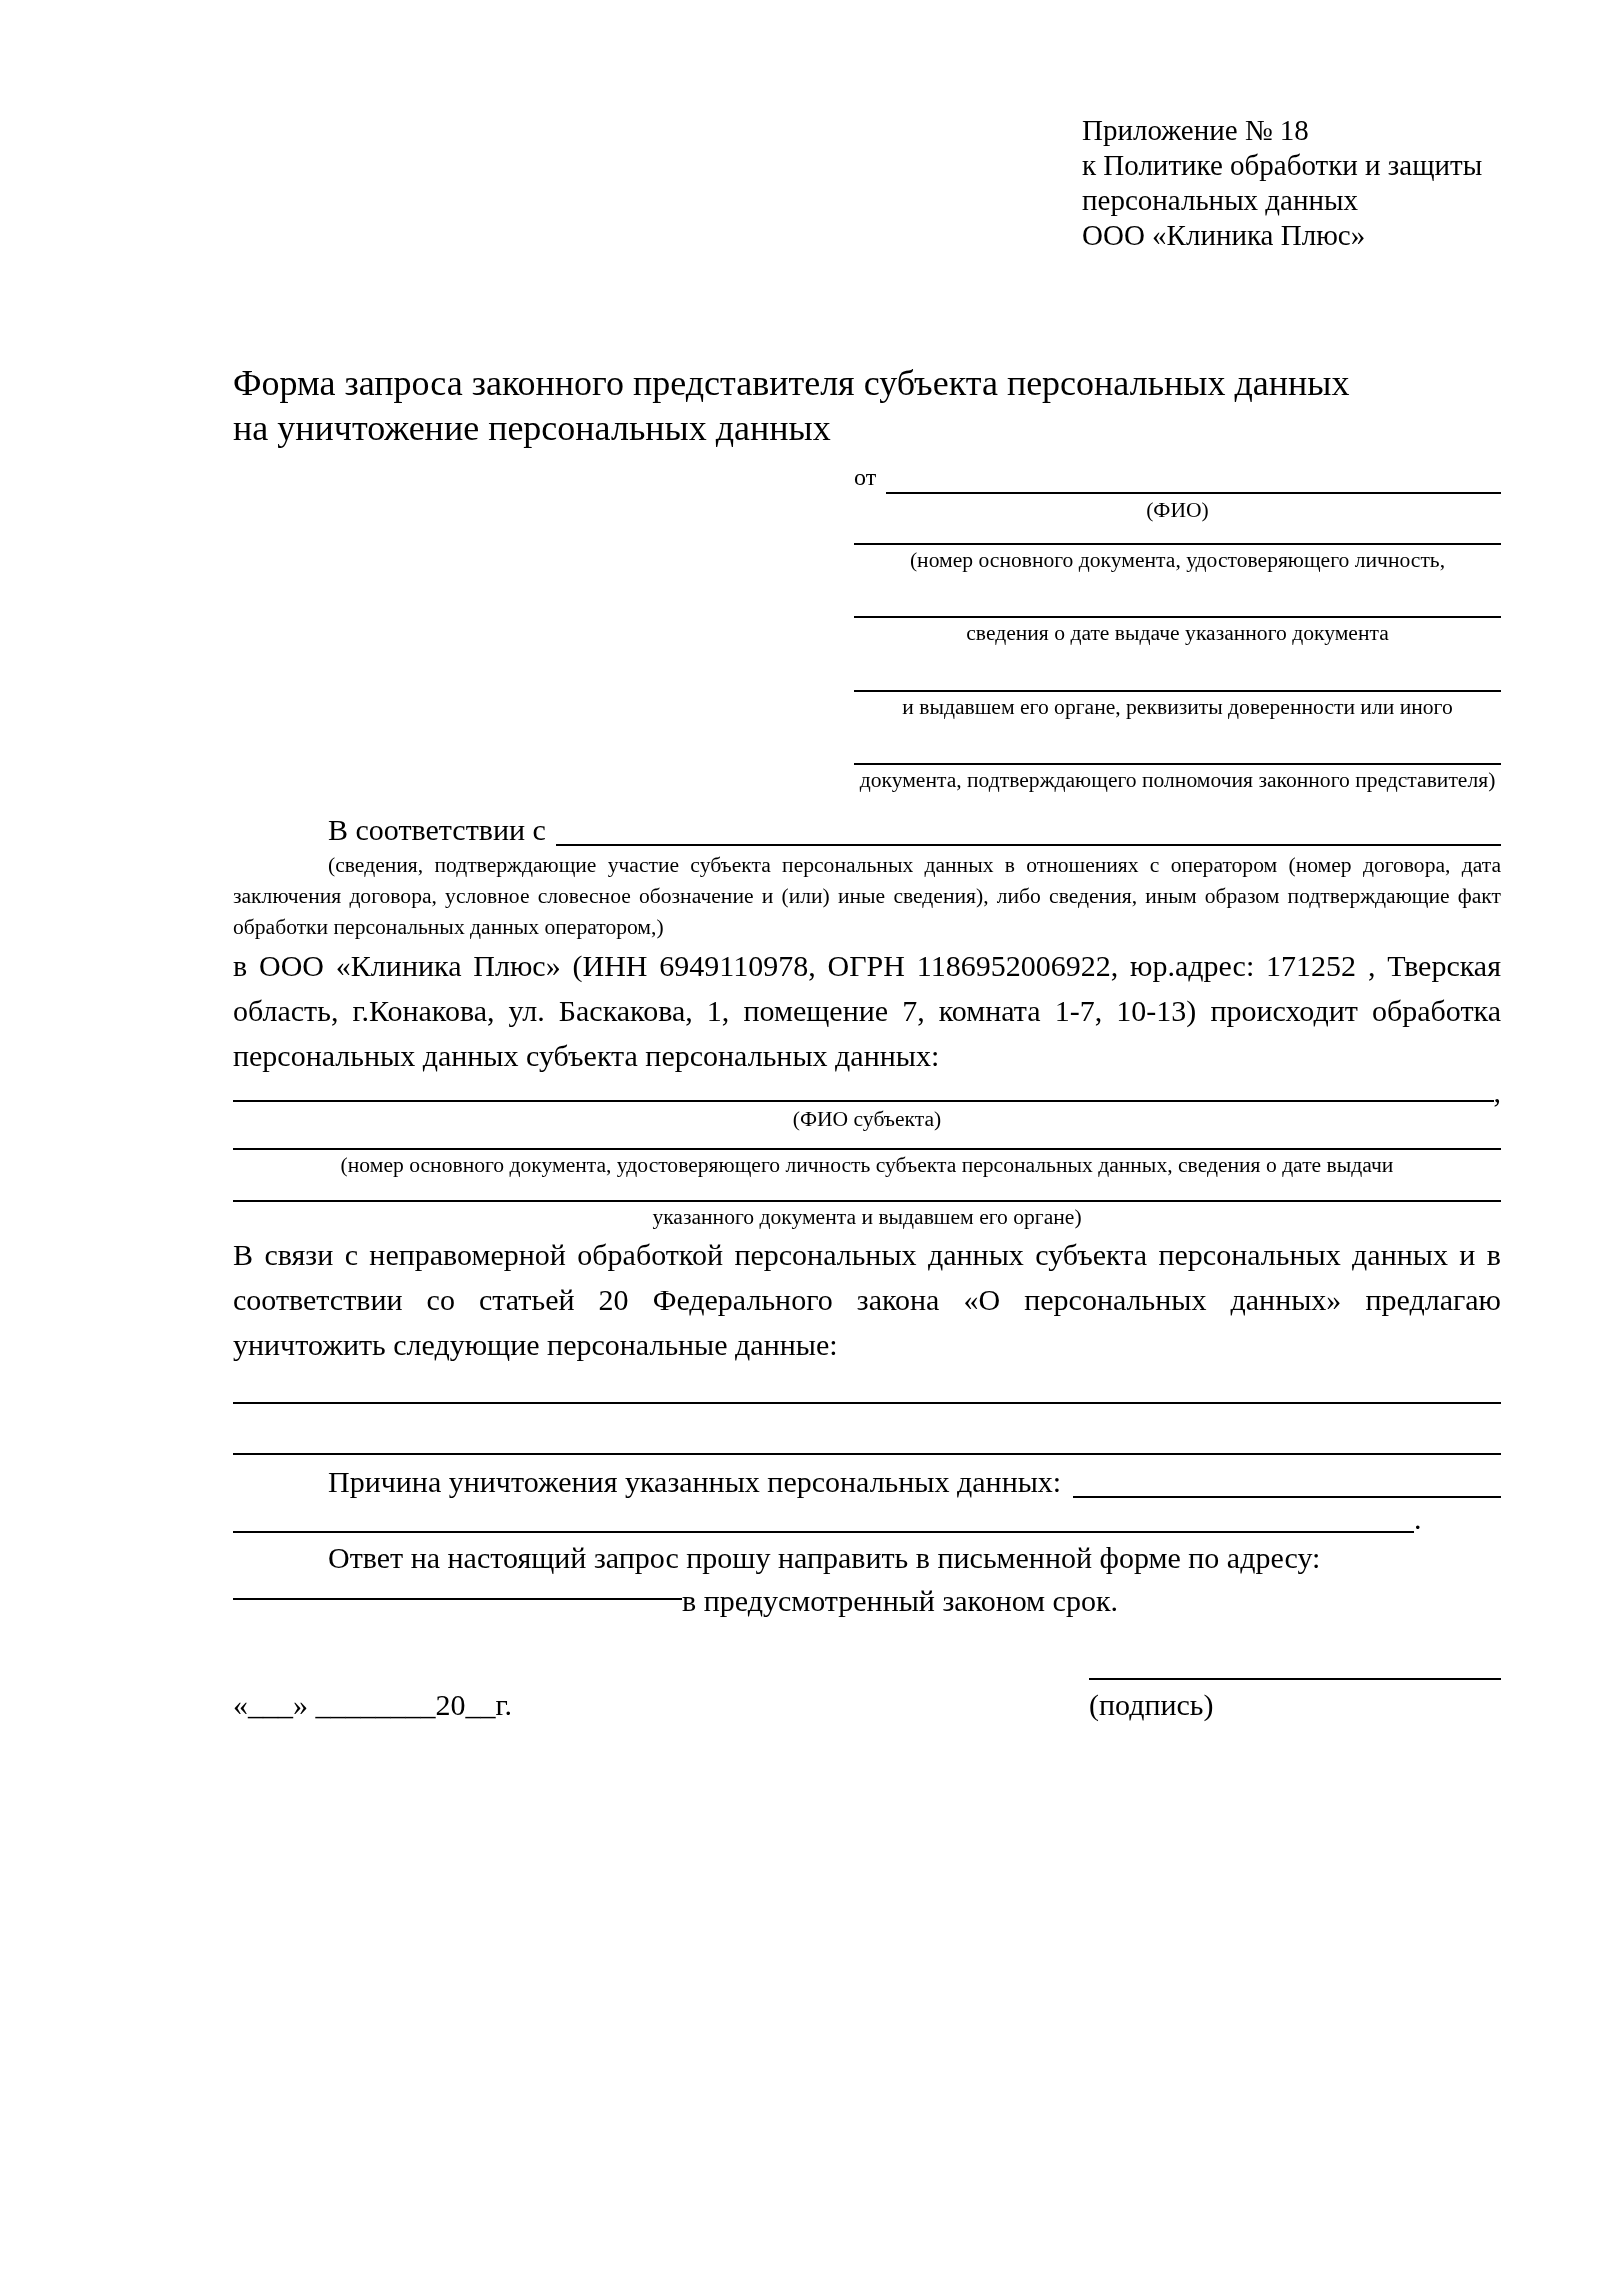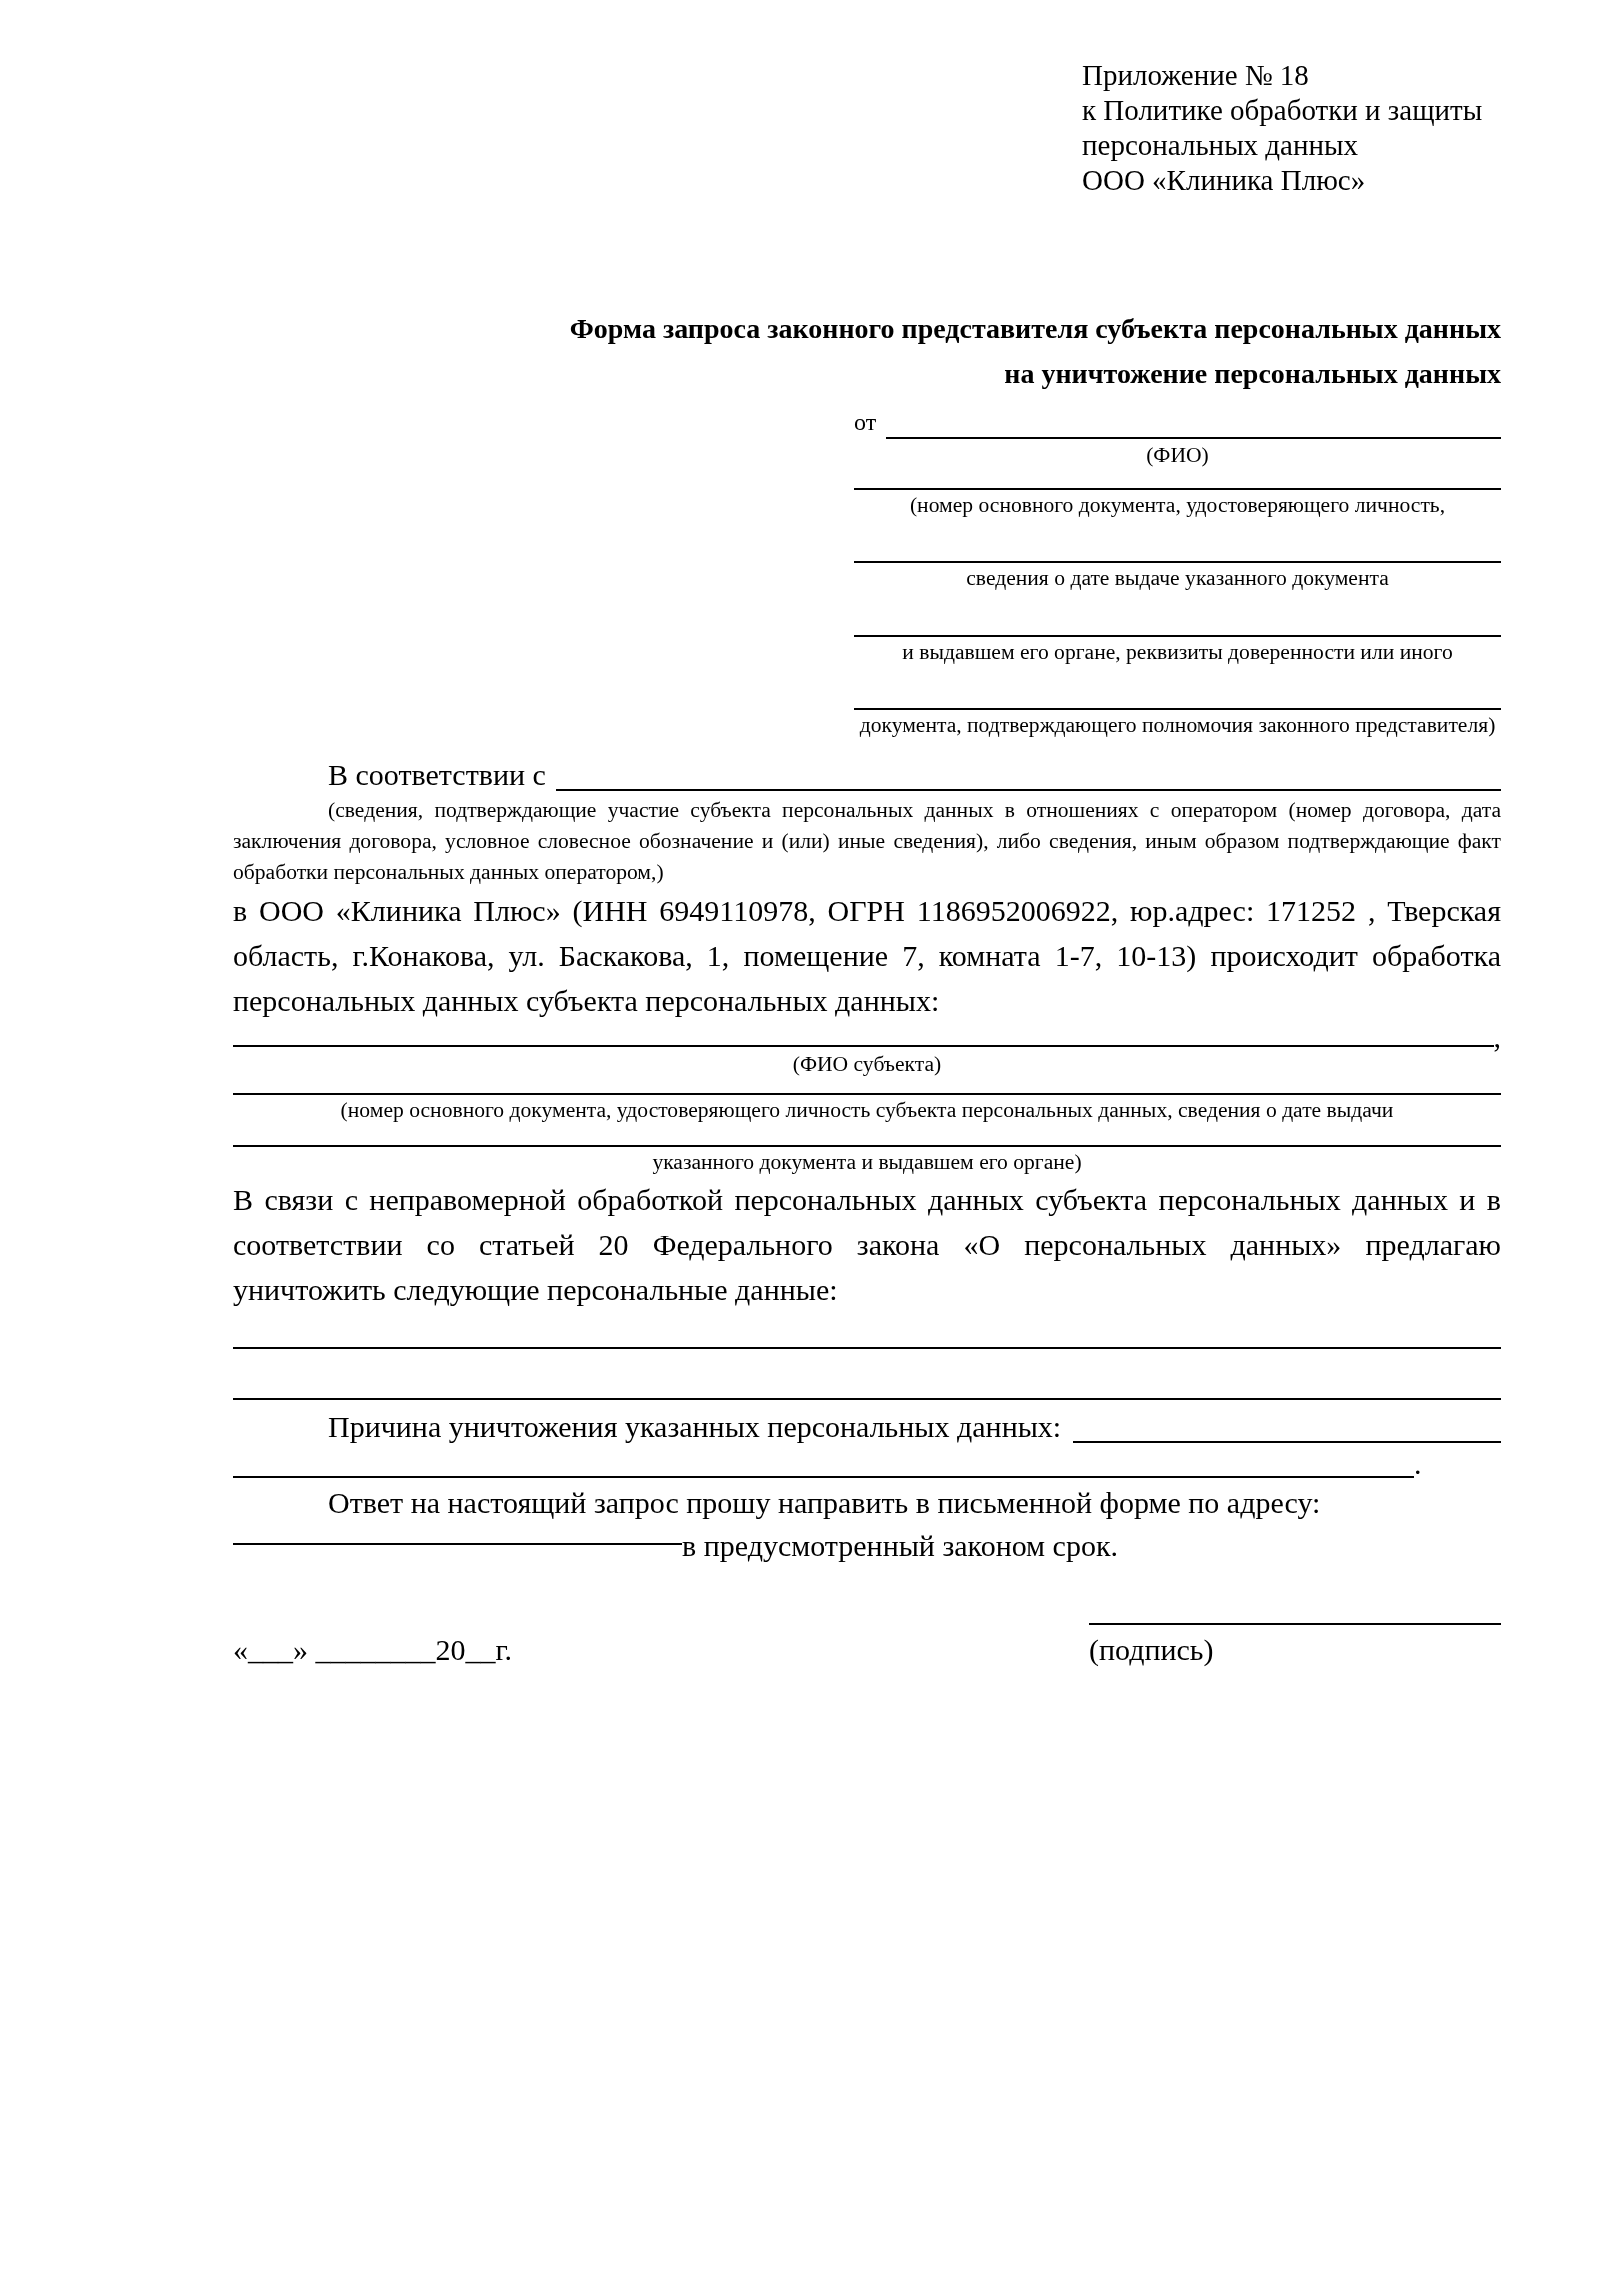--- a/index.html
+++ b/index.html
@@ -5,37 +5,37 @@
   html, body { margin: 0; padding: 0; background: #e8e8e8; }
   .page {
     position: relative;
     width: 1621px;
     height: 2293px;
     margin: 0 auto;
     background: #ffffff;
     color: #000000;
     font-family: "Liberation Serif", "DejaVu Serif", serif;
     box-sizing: border-box;
-    padding: 58px 120px 0 233px;
+    padding: 113px 120px 0 233px;
     overflow: hidden;
   }
   
   .header-block {
     margin-left: 849px;
     font-size: 29px;
     line-height: 35px;
     white-space: nowrap;
   }
   
   .doc-title {
     margin: 108px 0 0 0;
-    font-size: 28px;
-    font-weight: bold;
+    font-size: 36px;
+    font-weight: normal;
     line-height: 45px;
-    text-align: right;
+    text-align: left;
   }
   
   .recipient { margin-left: 621px; margin-top: 5.9px; width: 647px; }
   .recipient .to { font-size: 30px; line-height: 41px; }
   .from-row { display: flex; align-items: flex-end; font-size: 24px; line-height: 41px; }
   .from-row .lbl { flex: 0 0 auto; }
   .fill-line { flex: 1 1 auto; border-bottom: 2.9px solid #000; margin: 0 0 3.9px 9.8px; }
   .caption { font-size: 21.6px; line-height: 25.5px; text-align: center; }
   .u-line { border-bottom: 2.9px solid #000; height: 0; }
   .field-group { margin-top: 19.6px; }

